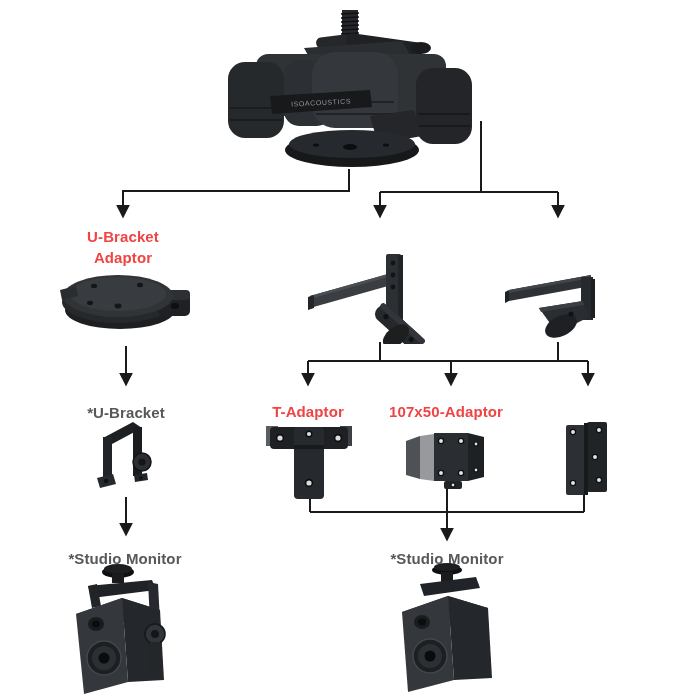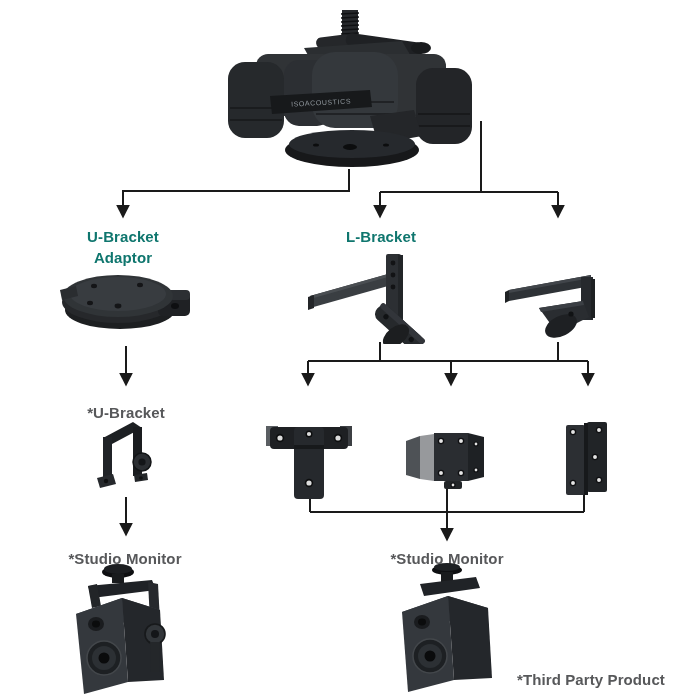--- a/index.html
+++ b/index.html
@@ -4,21 +4,21 @@
 <style>
   html,body{margin:0;padding:0;background:#ffffff;}
   #canvas{
     position:relative;width:700px;height:700px;background:#ffffff;overflow:hidden;
     font-family:"Liberation Sans",sans-serif;
   }
   .lines{position:absolute;left:0;top:0;}
   .lbl{
     position:absolute;transform:translateX(-50%);
     font-weight:bold;font-size:15px;line-height:21px;letter-spacing:0.1px;
-    color:#0f766e;text-align:center;white-space:pre-line;
+    color:#ef4444;text-align:center;white-space:pre-line;
   }
   .lbl.gray{color:#57585a;}
   .img{position:absolute;}
 </style>
 </head>
 <body>
 
 <div id="canvas">
 
   <svg class="lines" width="700" height="700" viewBox="0 0 700 700">
@@ -93,21 +93,20 @@
 
     <ellipse cx="132" cy="146" rx="67" ry="17" fill="#17181a"></ellipse>
     <ellipse cx="132" cy="140" rx="63" ry="14" fill="#26292d"></ellipse>
     <ellipse cx="130" cy="143" rx="7" ry="3" fill="#0c0d0e"></ellipse>
     <ellipse cx="96" cy="141" rx="3" ry="1.6" fill="#0c0d0e"></ellipse>
     <ellipse cx="166" cy="141" rx="3" ry="1.6" fill="#0c0d0e"></ellipse>
   </svg>
 
   <div class="lbl" style="left:123px;top:226px;width:110px">U-Bracket
 Adaptor</div>
-  <div class="lbl" style="left:381px;top:226px;width:110px">L-Bracket</div>
 
   <svg class="img" style="left:58px;top:266px" width="134" height="74" viewBox="0 0 134 74">
     <ellipse cx="62" cy="44" rx="55" ry="19" fill="#1d1f21"></ellipse>
     <ellipse cx="60" cy="36" rx="56" ry="21" fill="#26282b"></ellipse>
     <rect x="100" y="26" width="32" height="24" rx="5" fill="#1f2124"></rect>
     <rect x="100" y="24" width="32" height="10" rx="4" fill="#2c2f33"></rect>
     <ellipse cx="117" cy="40" rx="4" ry="3" fill="#0e0f11"></ellipse>
     <ellipse cx="60" cy="30" rx="55" ry="21" fill="#303437"></ellipse>
     <ellipse cx="60" cy="28" rx="48" ry="17" fill="#383c40"></ellipse>
     <polygon points="2,24 18,20 20,30 4,34" fill="#2a2d30"></polygon>
@@ -140,20 +139,22 @@
     <polygon points="4,28 86,13 86,16 4,31" fill="#41454a"></polygon>
     <polygon points="0,30 4,28 4,39 0,41" fill="#1f2224"></polygon>
     <rect x="76" y="15" width="12" height="43" fill="#26292d"></rect>
     <rect x="86" y="17" width="4" height="39" fill="#1d2022"></rect>
     <polygon points="34,46 78,39 84,55 52,71" fill="#2a2d31"></polygon>
     <polygon points="34,46 78,39 79,43 36,50" fill="#3b3f44"></polygon>
     <ellipse cx="56" cy="64" rx="17" ry="10" transform="rotate(-26 56 64)" fill="#1e2023"></ellipse>
     <circle cx="66" cy="52" r="2.6" fill="#101214"></circle>
   </svg>
 
+  <div class="lbl" style="left:308px;top:401px;width:110px">T-Adaptor</div>
+  <div class="lbl" style="left:446px;top:401px;width:140px">107x50-Adaptor</div>
 
   <svg class="img" style="left:264px;top:419px" width="90" height="82" viewBox="0 0 90 82">
     <rect x="2" y="7" width="12" height="20" fill="#5a5e62"></rect>
     <rect x="76" y="7" width="12" height="20" fill="#3c3f43"></rect>
     <rect x="6" y="8" width="78" height="22" rx="4" fill="#1e2023"></rect>
     <rect x="30" y="8" width="30" height="72" rx="4" fill="#26292d"></rect>
     <rect x="30" y="26" width="30" height="4" fill="#17191b"></rect>
     <circle cx="16" cy="19" r="3.4" fill="#dcdcdc" stroke="#0d0e0f" stroke-width="1.6"></circle>
     <circle cx="74" cy="19" r="3.4" fill="#dcdcdc" stroke="#0d0e0f" stroke-width="1.6"></circle>
     <circle cx="45" cy="15" r="2.8" fill="#dcdcdc" stroke="#0d0e0f" stroke-width="1.4"></circle>
@@ -235,15 +236,14 @@
     <polygon points="12,52 58,36 64,120 18,132" fill="#34383d"></polygon>
     <polygon points="58,36 98,48 102,118 64,120" fill="#24272b"></polygon>
 
     <ellipse cx="32" cy="62" rx="8" ry="7" fill="#1a1c1f"></ellipse>
     <ellipse cx="32" cy="62" rx="4" ry="3.4" fill="#0b0c0d"></ellipse>
     <circle cx="40" cy="96" r="17" fill="#1d2023" stroke="#43474b" stroke-width="1.5"></circle>
     <circle cx="40" cy="96" r="12" fill="#2c3034"></circle>
     <circle cx="40" cy="96" r="5.5" fill="#0a0b0c"></circle>
   </svg>
 
-  <div class="lbl gray" style="left:591px;top:669px;width:180px">*Third Party Product</div>
 
 </div>
 
 </body></html>

